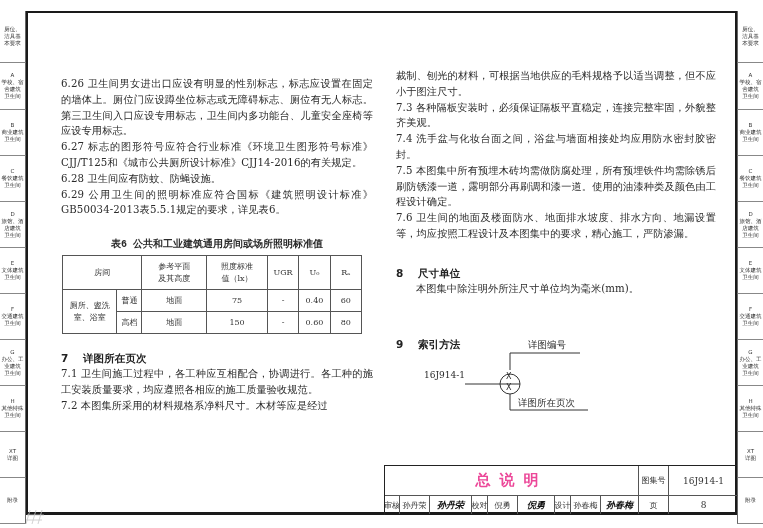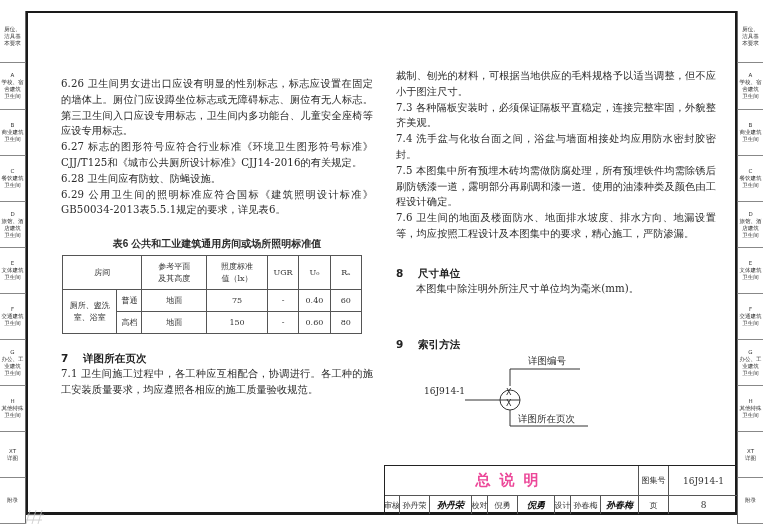--- a/index.html
+++ b/index.html
@@ -14,26 +14,26 @@
   .side-tabs.right .side-tab { border-left: 1px solid #666; }
 
   .frame { position: absolute; left: 26px; top: 11px; width: 711px; height: 504px; border: 2px solid #1a1a1a; border-bottom-width: 3px; }
   .col { position: absolute; font-size: 10.2px; line-height: 15.8px; color: #2b2b2b; letter-spacing: 0.1px; }
   .col-left { left: 61px; top: 76px; width: 312px; }
   .col-right { left: 396px; top: 68px; width: 320px; }
   .para { text-align: justify; }
   .section-head { font-family: "DejaVu Sans", sans-serif; font-weight: bold; font-size: 10.5px; line-height: 16px; color: #222; }
   .section-head .num { display: inline-block; width: 22px; }
 
-  .table-title { font-family: Liberation Sans, sans-serif; font-weight: bold; font-size: 10px; text-align: center; position: absolute; left: 61px; top: 237px; width: 312px; }
+  .table-title { font-family: Liberation Mono, monospace; font-weight: bold; font-size: 10px; text-align: center; position: absolute; left: 61px; top: 237px; width: 312px; }
   table.lighting { position: absolute; left: 62px; top: 255px; width: 300px; border-collapse: collapse; font-size: 8px; color: #333; }
   table.lighting td { border: 1px solid #555; text-align: center; vertical-align: middle; padding: 0 2px; line-height: 12px; }
   table.lighting { border: 1.5px solid #222; }
 
-  .ref-diagram { position: absolute; left: 430px; top: 340px; width: 220px; height: 80px; margin-top: 16px; }
+  .ref-diagram { position: absolute; left: 430px; top: 340px; width: 220px; height: 80px; }
   .ref-label { position: absolute; font-size: 9.5px; color: #2a2a2a; white-space: nowrap; }
 
   .title-block { position: absolute; left: 384px; top: 465px; width: 353px; height: 50px; border-top: 1.5px solid #222; border-left: 1.5px solid #222; }
   .tb-row { position: absolute; left: 0; display: flex; }
   .tb-cell { border-right: 1px solid #555; display: flex; align-items: center; justify-content: center; white-space: nowrap; overflow: hidden; font-size: 8px; color: #333; }
   .tb-title { font-family: "DejaVu Sans", sans-serif; font-weight: bold; font-size: 15px; letter-spacing: 9px; color: #ec4899; }
   .sig { font-family: "DejaVu Serif", serif; font-style: italic; font-weight: bold; font-size: 9px; color: #111; }
 
   .corner-mark { position: absolute; left: 24px; top: 508px; width: 24px; height: 18px; }
 </style>
@@ -153,20 +153,21 @@
     <td>80</td>
   </tr>
 </tbody>
   </table>
 
 <div class="col" style="left:61px;top:350px;width:312px;">
   <div class="section-head">
     <span class="num">7</span><span>详图所在页次</span>
   </div>
   <p class="para">7.1 卫生间施工过程中，各工种应互相配合，协调进行。各工种的施工安装质量要求，均应遵照各相应的施工质量验收规范。</p>
+  <p class="para">7.2 本图集所采用的材料规格系净料尺寸。木材等应是经过</p>
 </div>
 
 <div class="col col-right">
   <p class="para">裁制、刨光的材料，可根据当地供应的毛料规格予以适当调整，但不应小于图注尺寸。</p>
   <p class="para">7.3 各种隔板安装时，必须保证隔板平直稳定，连接完整牢固，外貌整齐美观。</p>
   <p class="para">7.4 洗手盆与化妆台面之间，浴盆与墙面相接处均应用防水密封胶密封。</p>
   <p class="para">7.5 本图集中所有预埋木砖均需做防腐处理，所有预埋铁件均需除锈后刷防锈漆一道，露明部分再刷调和漆一道。使用的油漆种类及颜色由工程设计确定。</p>
   <p class="para">7.6 卫生间的地面及楼面防水、地面排水坡度、排水方向、地漏设置等，均应按照工程设计及本图集中的要求，精心施工，严防渗漏。</p>
 </div>
 

